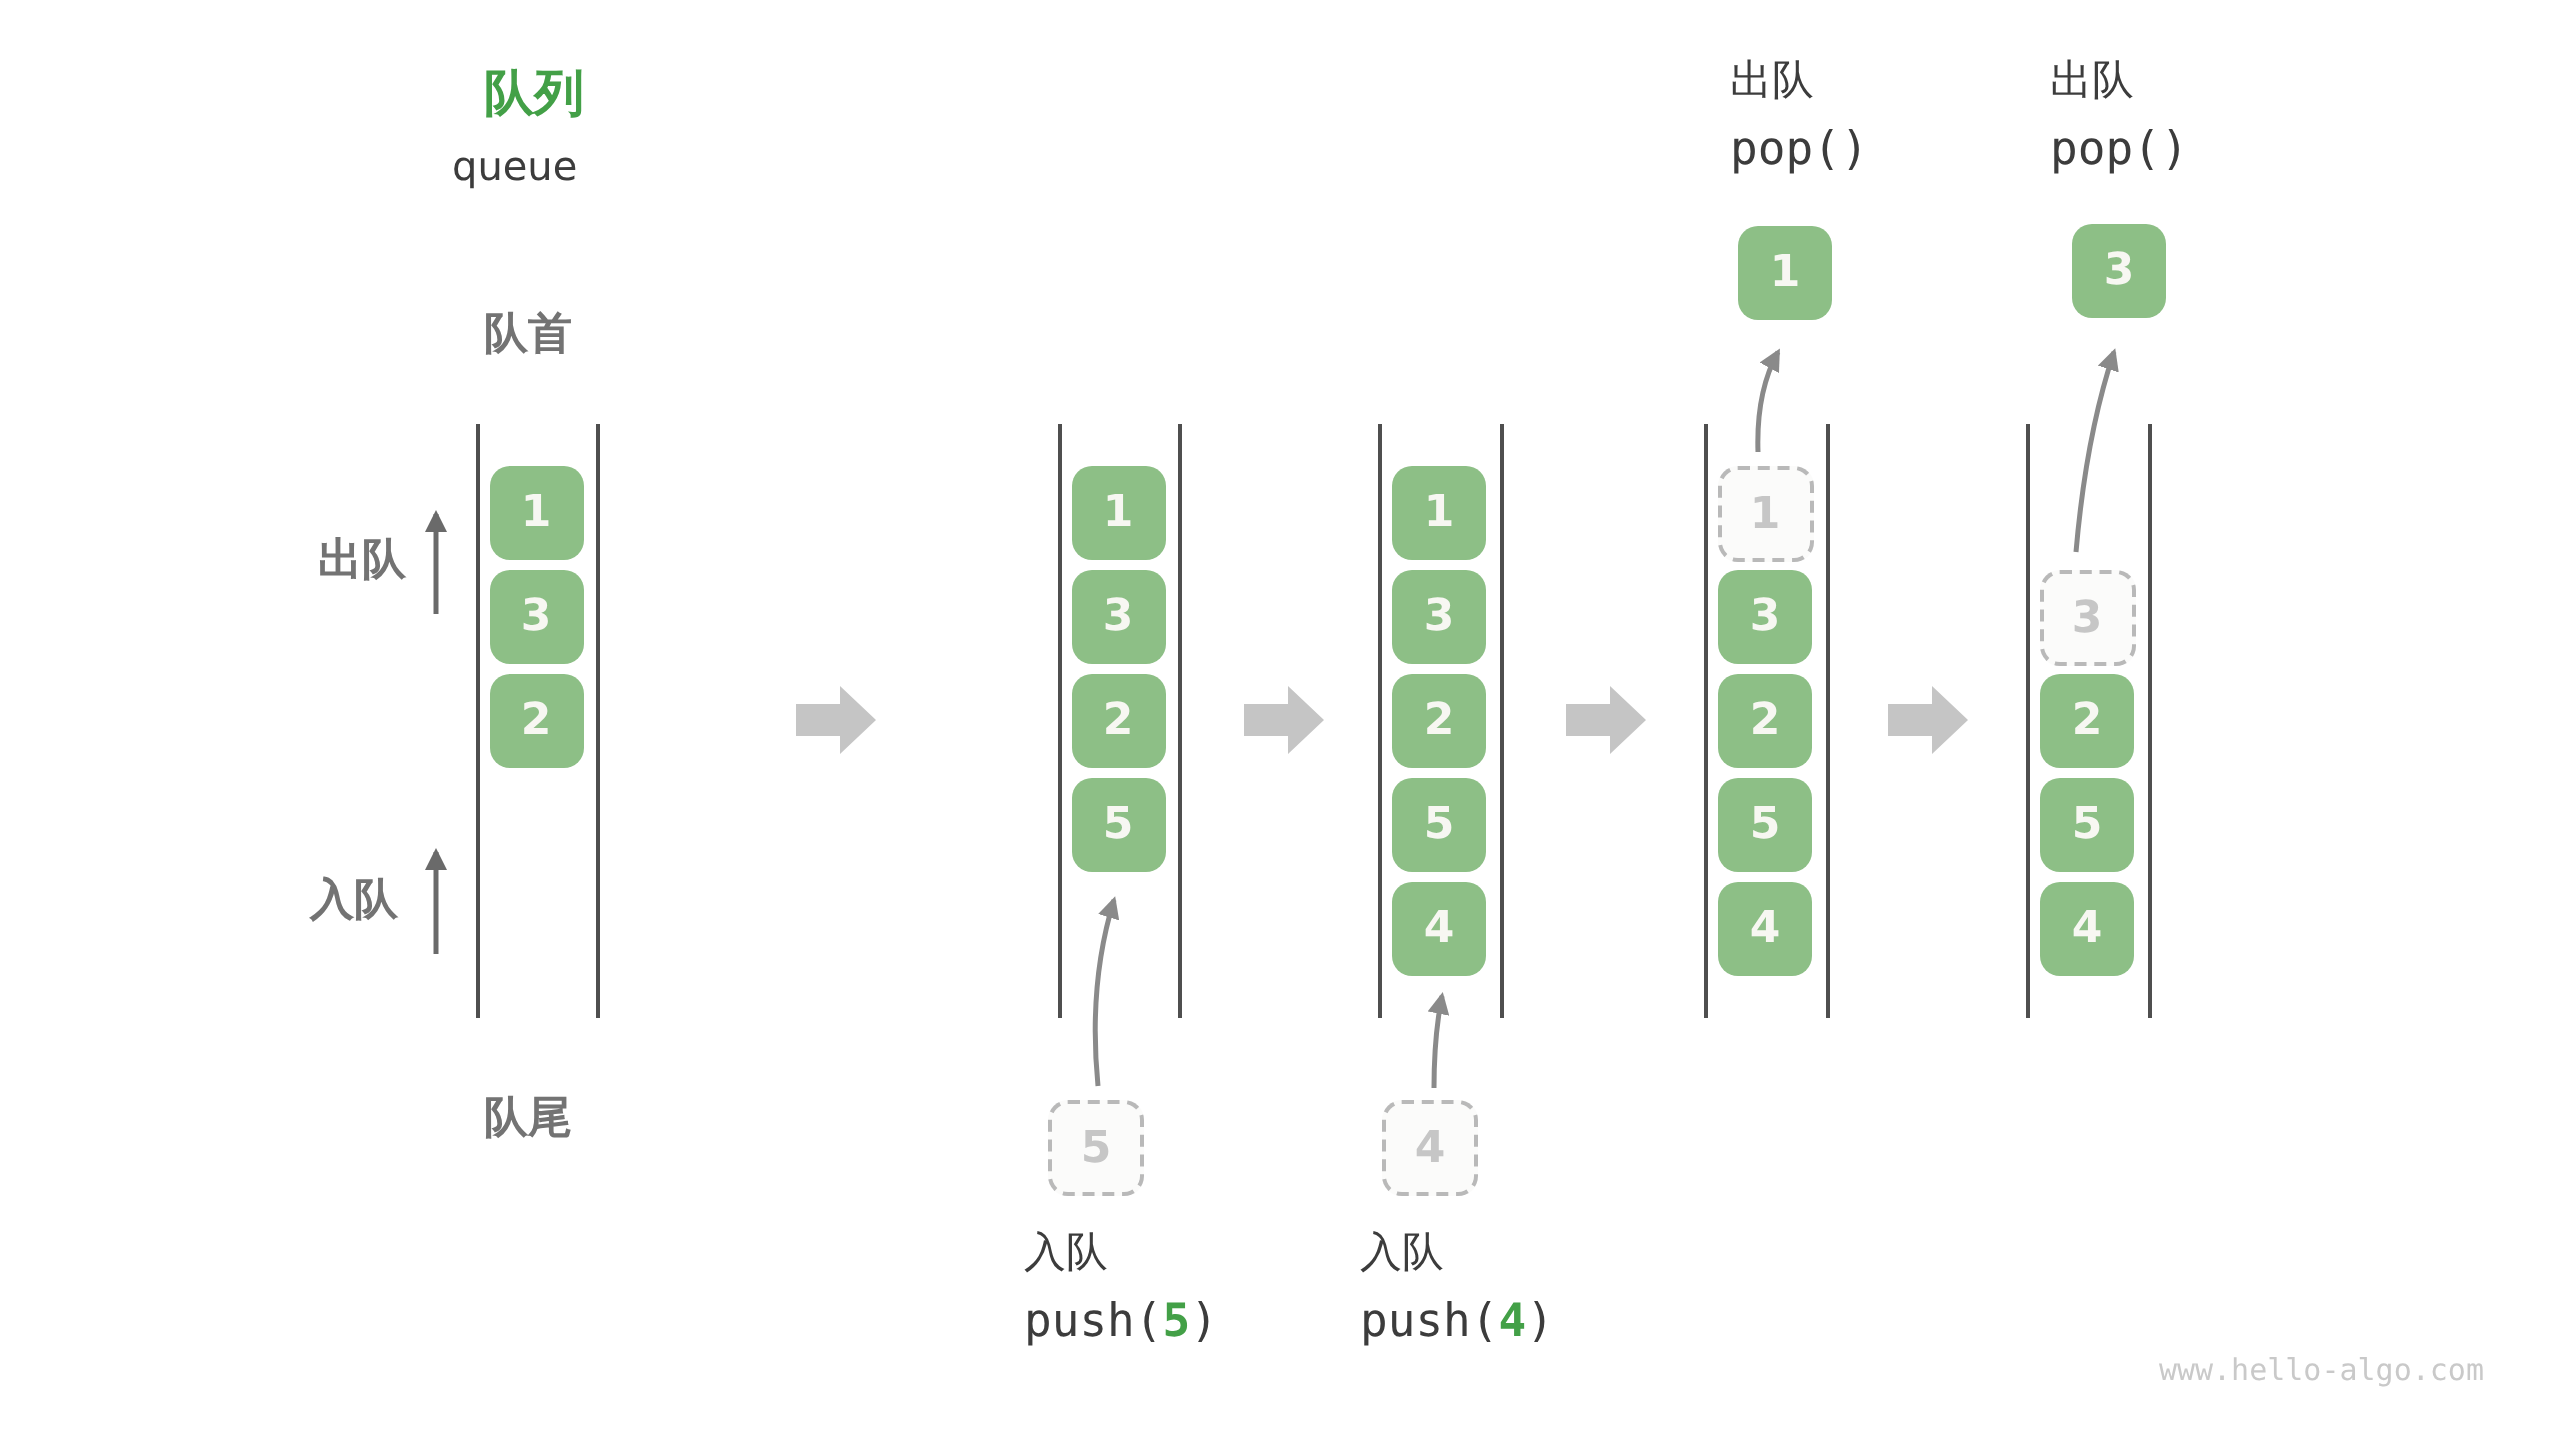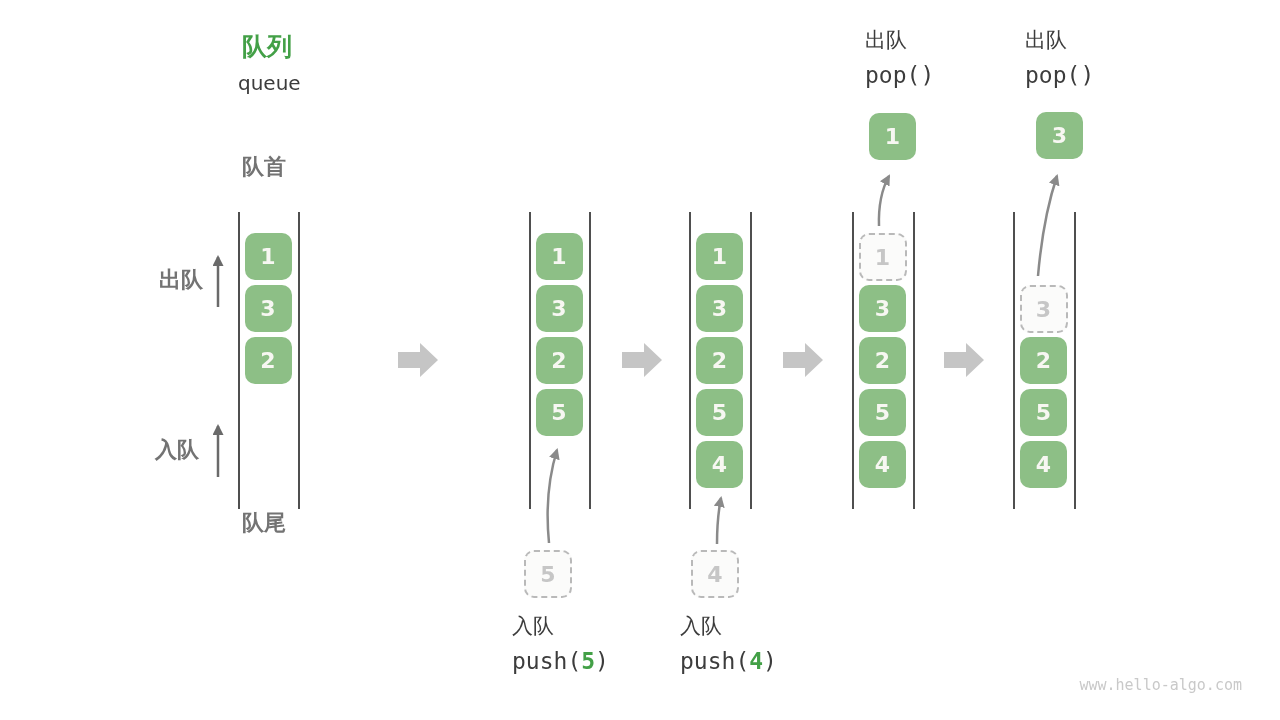--- a/index.html
+++ b/index.html
@@ -12,30 +12,30 @@
     font-family: "DejaVu Sans", "Liberation Sans", sans-serif;
   }
   .abs { position: absolute; }
 
   
   .title-zh {
     left: 242px; top: 30px;
     font-size: 25px; font-weight: bold; color: #43A047;
   }
   .title-en {
-    left: 238px; top: 71px;
+    left: 226px; top: 71px;
     font-size: 20px; color: #3C3C3C;
   }
 
   
   .side-label {
     font-size: 22px; font-weight: bold; color: #737373;
   }
   .lbl-front   { left: 242px; top: 152px; }
-  .lbl-rear    { left: 242px; top: 508px; }
+  .lbl-rear    { left: 242px; top: 544px; }
   .lbl-dequeue { left: 159px; top: 265px; }
   .lbl-enqueue { left: 155px; top: 435px; }
 
   
   .wall {
     position: absolute;
     width: 1.5px;
     background: #4F4F4F;
   }
 

